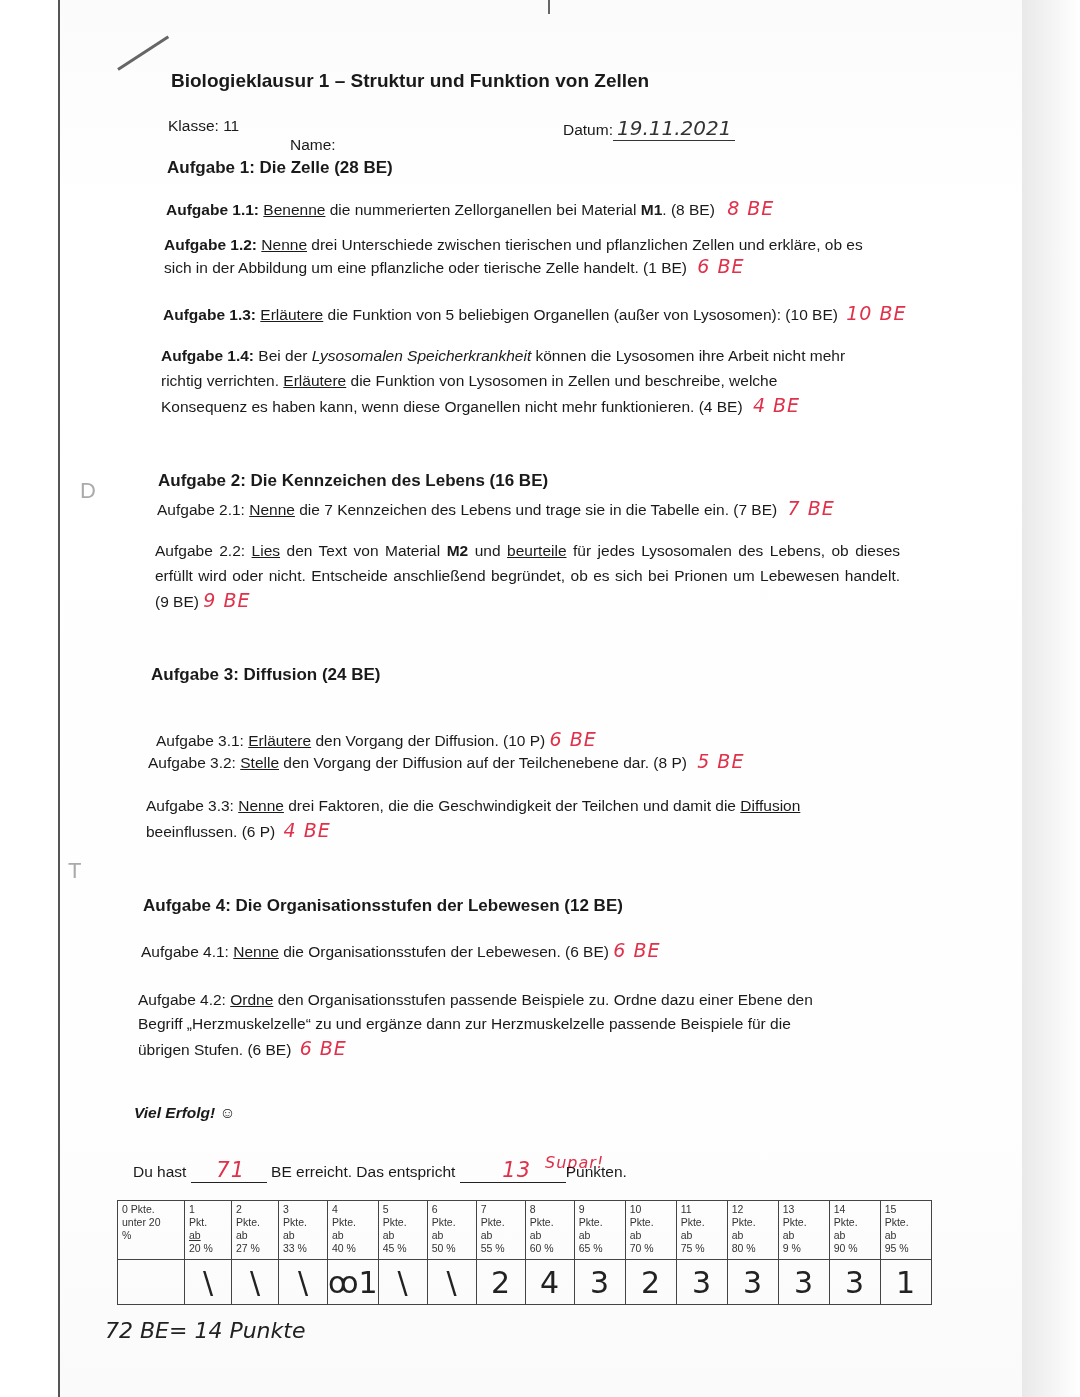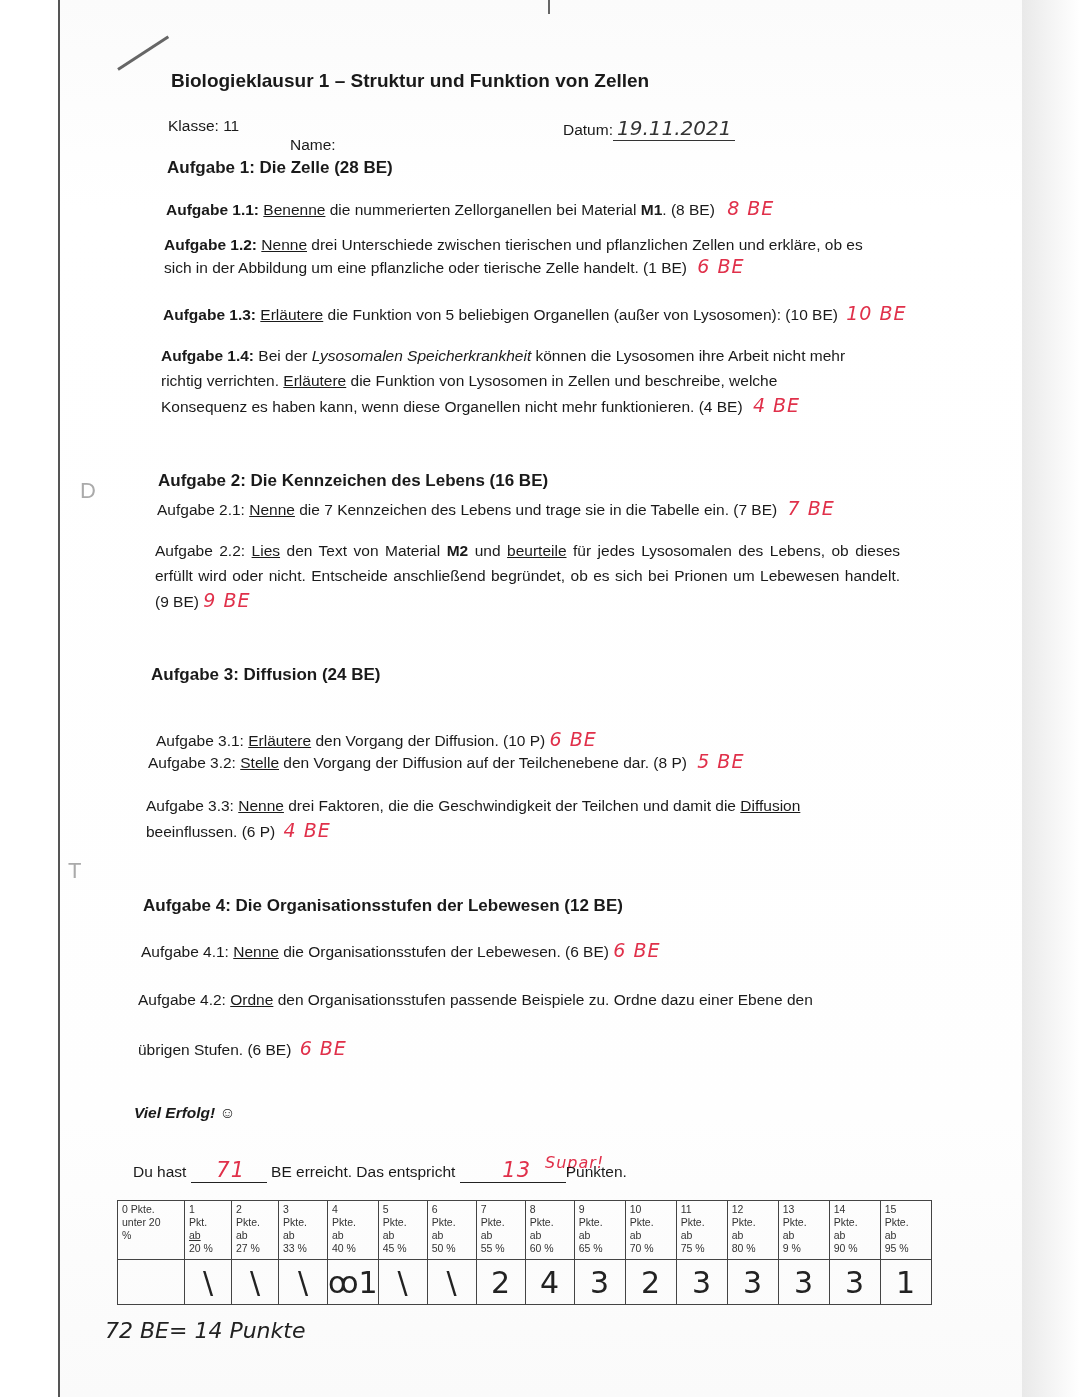--- a/index.html
+++ b/index.html
@@ -119,21 +119,21 @@
 
 <div class="margin-mark" style="left:68px; top:858px;">T</div>
 
 <div class="abs h" style="left:143px; top:896px;">Aufgabe 4: Die Organisationsstufen der Lebewesen (12 BE)</div>
 <div class="abs t" style="left:141px; top:939px;">
   <span>Aufgabe 4.1:</span> <span class="u">Nenne</span> <span>die Organisationsstufen der Lebewesen. (6 BE)</span>
   <span class="hand">6 BE</span>
 </div>
 <div class="abs t" style="left:138px; top:988px; line-height:24px;">
   <span>Aufgabe 4.2:</span> <span class="u">Ordne</span> <span>den Organisationsstufen passende Beispiele zu. Ordne dazu einer Ebene den</span><br>
-  <br>
+  <span>Begriff „Herzmuskelzelle“ zu und ergänze dann zur Herzmuskelzelle passende Beispiele für die</span><br>
   <span>übrigen Stufen. (6 BE)</span>
   <span class="hand" style="margin-left:4px;">6 BE</span>
 </div>
 
 <div class="abs t b" style="left:134px; top:1104px;font-style:italic;">Viel Erfolg! ☺</div>
 <div class="abs hand" style="left:545px; top:1153px; font-size:16px;">Supar!</div>
 
 <div class="abs t" style="left:133px; top:1158px;">
   <span>Du hast</span>
   <span class="blank hand" style="width:72px; font-size:21px; padding-left:4px;">71</span>

